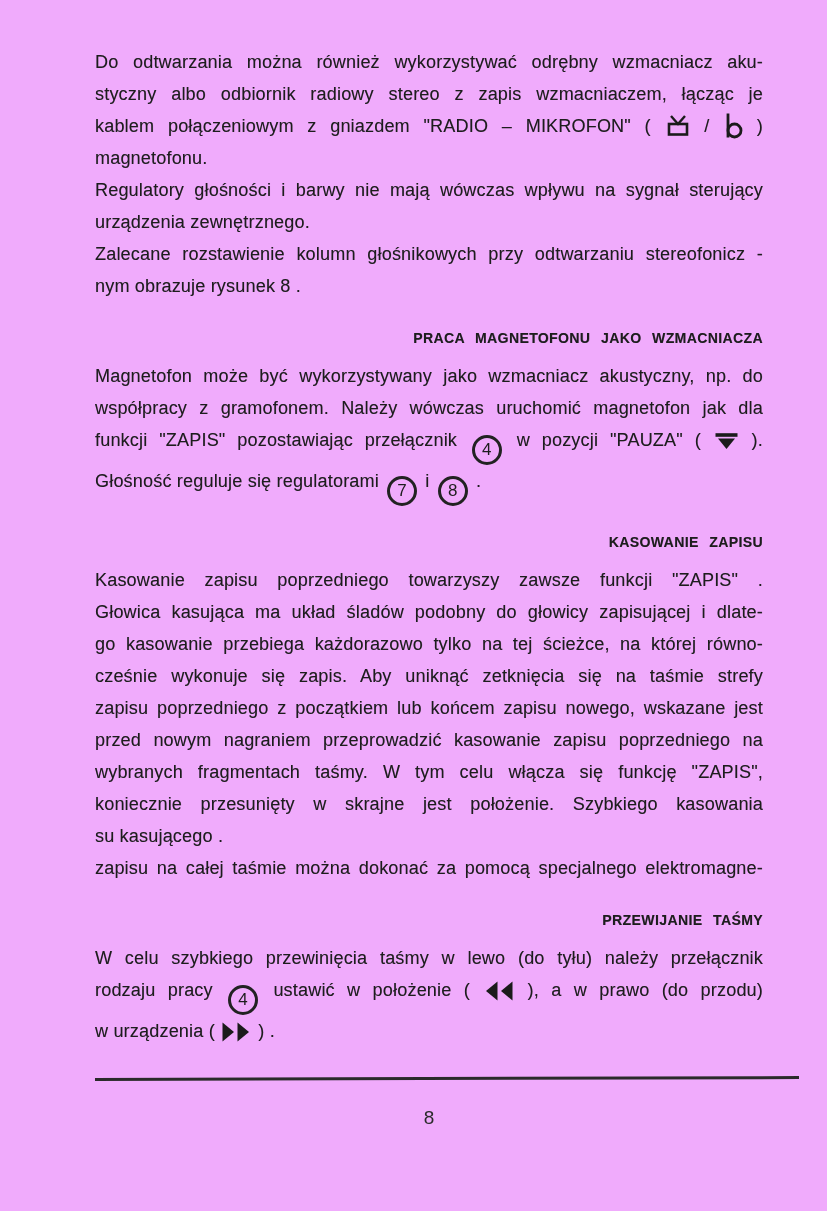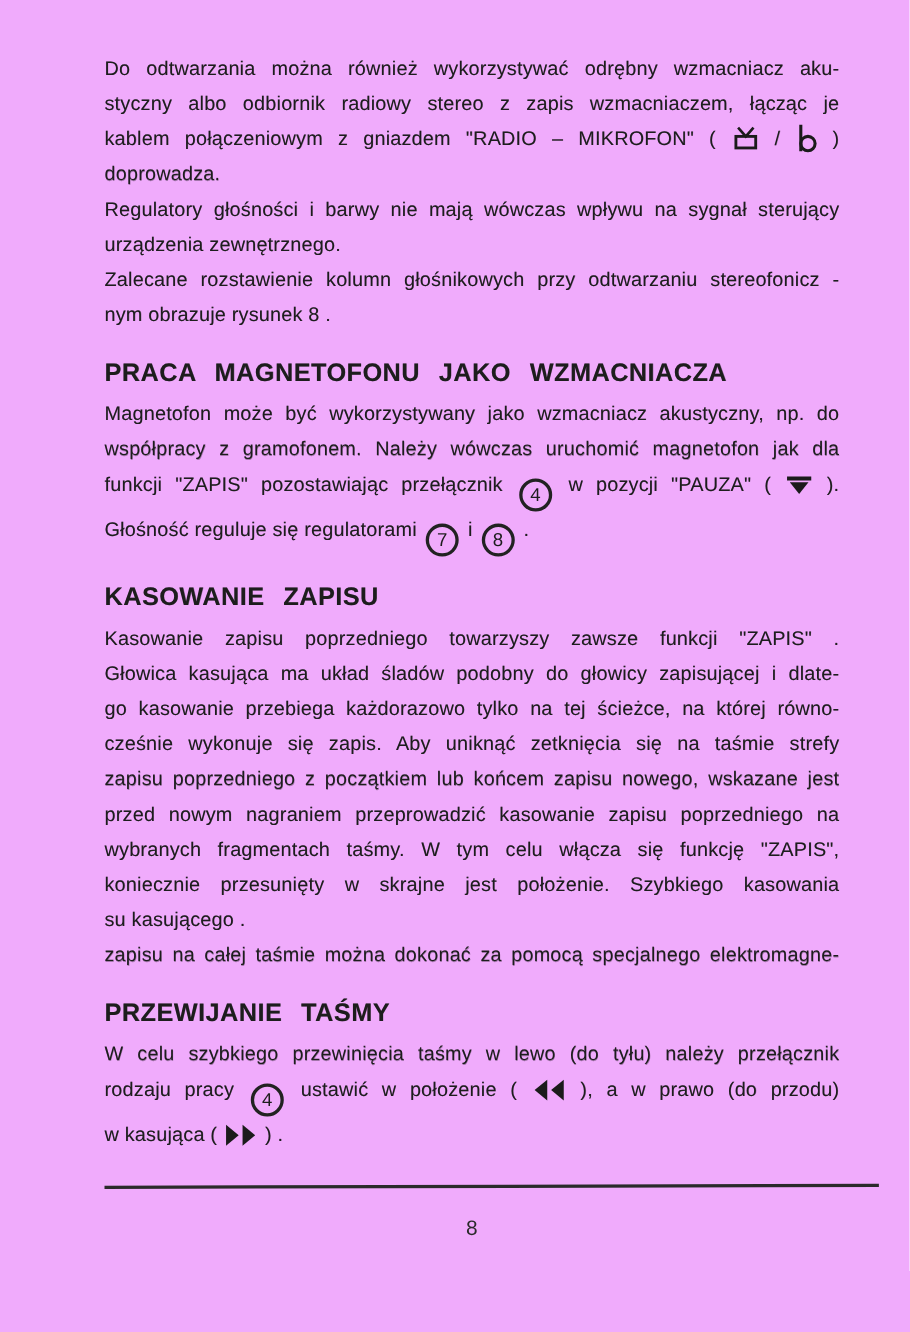--- a/index.html
+++ b/index.html
@@ -23,27 +23,28 @@
     line-height: 32px;
     min-height: 32px;
     letter-spacing: 0.2px;
     text-shadow: 0.25px 0.25px 0 rgba(20,20,20,0.35);
   }
   .line.just {
     text-align: justify;
     text-align-last: justify;
   }
   h2.section-heading {
-    font-size: 23px;
+    font-size: 14px;
     line-height: 24px;
     font-weight: 700;
     margin: 24px 0 10px 0;
     word-spacing: 0.45em;
     letter-spacing: 0.4px;
     text-shadow: 0.3px 0.3px 0 rgba(20,20,20,0.4);
+    text-align: right;
   }
   section { margin: 0; }
   .circled-number {
     display: inline-flex;
     align-items: center;
     justify-content: center;
     width: 30px;
     height: 30px;
     border: 3px solid #222;
     border-radius: 50%;
@@ -83,21 +84,21 @@
         <section>
           <div class="line just"><span>Do odtwarzania można również wykorzystywać odrębny wzmacniacz aku-</span></div>
           <div class="line just"><span>styczny albo odbiornik radiowy stereo z zapis wzmacniaczem, łącząc je</span></div>
           <div class="line just"><span>kablem połączeniowym z gniazdem "RADIO – MIKROFON" ( </span><span class="inline-icon radio-icon"><svg width="26" height="23" viewBox="0 0 26 23">
                 <path d="M6 2 L13 10 L20 2" fill="none" stroke="currentColor" stroke-width="2.4"></path>
                 <rect x="4" y="10" width="18" height="10.5" fill="none" stroke="currentColor" stroke-width="2.6"></rect>
               </svg></span><span> / </span><span class="inline-icon microphone-icon"><svg width="20" height="27" viewBox="0 0 20 27">
                 <path d="M5 1.5 L5 25.5" stroke="currentColor" stroke-width="2.8" fill="none"></path>
                 <circle cx="11.5" cy="18.5" r="6.5" fill="none" stroke="currentColor" stroke-width="2.8"></circle>
               </svg></span><span> )</span></div>
-          <div class="line"><span>doprowadza.</span></div>
+          <div class="line"><span>magnetofonu.</span></div>
           <div class="line just"><span>Regulatory głośności i barwy nie mają wówczas wpływu na sygnał sterujący</span></div>
           <div class="line"><span>urządzenia zewnętrznego.</span></div>
           <div class="line just"><span>Zalecane rozstawienie kolumn głośnikowych przy odtwarzaniu stereofonicz -</span></div>
           <div class="line"><span>nym obrazuje rysunek 8 .</span></div>
         </section>
         <section>
           <h2 class="section-heading">PRACA MAGNETOFONU JAKO WZMACNIACZA</h2>
           <div class="line just"><span>Magnetofon może być wykorzystywany jako wzmacniacz akustyczny, np. do</span></div>
           <div class="line just"><span>współpracy z gramofonem. Należy wówczas uruchomić magnetofon jak dla</span></div>
           <div class="line just"><span>funkcji "ZAPIS" pozostawiając przełącznik </span><span class="circled-number">4</span><span> w pozycji "PAUZA" ( </span><span class="inline-icon pauza-icon"><svg width="27" height="19" viewBox="0 0 27 19">
@@ -119,21 +120,21 @@
           <div class="line"><span>su kasującego .</span></div>
           <div class="line just"><span>zapisu na całej taśmie można dokonać za pomocą specjalnego elektromagne-</span></div>
         </section>
         <section>
           <h2 class="section-heading">PRZEWIJANIE TAŚMY</h2>
           <div class="line just"><span>W celu szybkiego przewinięcia taśmy w lewo (do tyłu) należy przełącznik</span></div>
           <div class="line just"><span>rodzaju pracy </span><span class="circled-number">4</span><span> ustawić w położenie ( </span><span class="inline-icon rewind-icon"><svg width="33" height="22" viewBox="0 0 33 22">
                 <path d="M15.5 1.5 L4 11 L15.5 20.5 Z" fill="currentColor"></path>
                 <path d="M30.5 1.5 L19 11 L30.5 20.5 Z" fill="currentColor"></path>
               </svg></span><span> ), a w prawo (do przodu)</span></div>
-          <div class="line"><span>w kasująca ( </span><span class="inline-icon fast-forward-icon"><svg width="33" height="22" viewBox="0 0 33 22">
+          <div class="line"><span>w urządzenia ( </span><span class="inline-icon fast-forward-icon"><svg width="33" height="22" viewBox="0 0 33 22">
                 <path d="M2.5 1.5 L14 11 L2.5 20.5 Z" fill="currentColor"></path>
                 <path d="M17.5 1.5 L29 11 L17.5 20.5 Z" fill="currentColor"></path>
               </svg></span><span> ) .</span></div>
         </section>
       </div>
     <div class="footer">
       <div class="footer-rule"></div>
       <div class="page-number">8</div>
     </div>
   </div>

